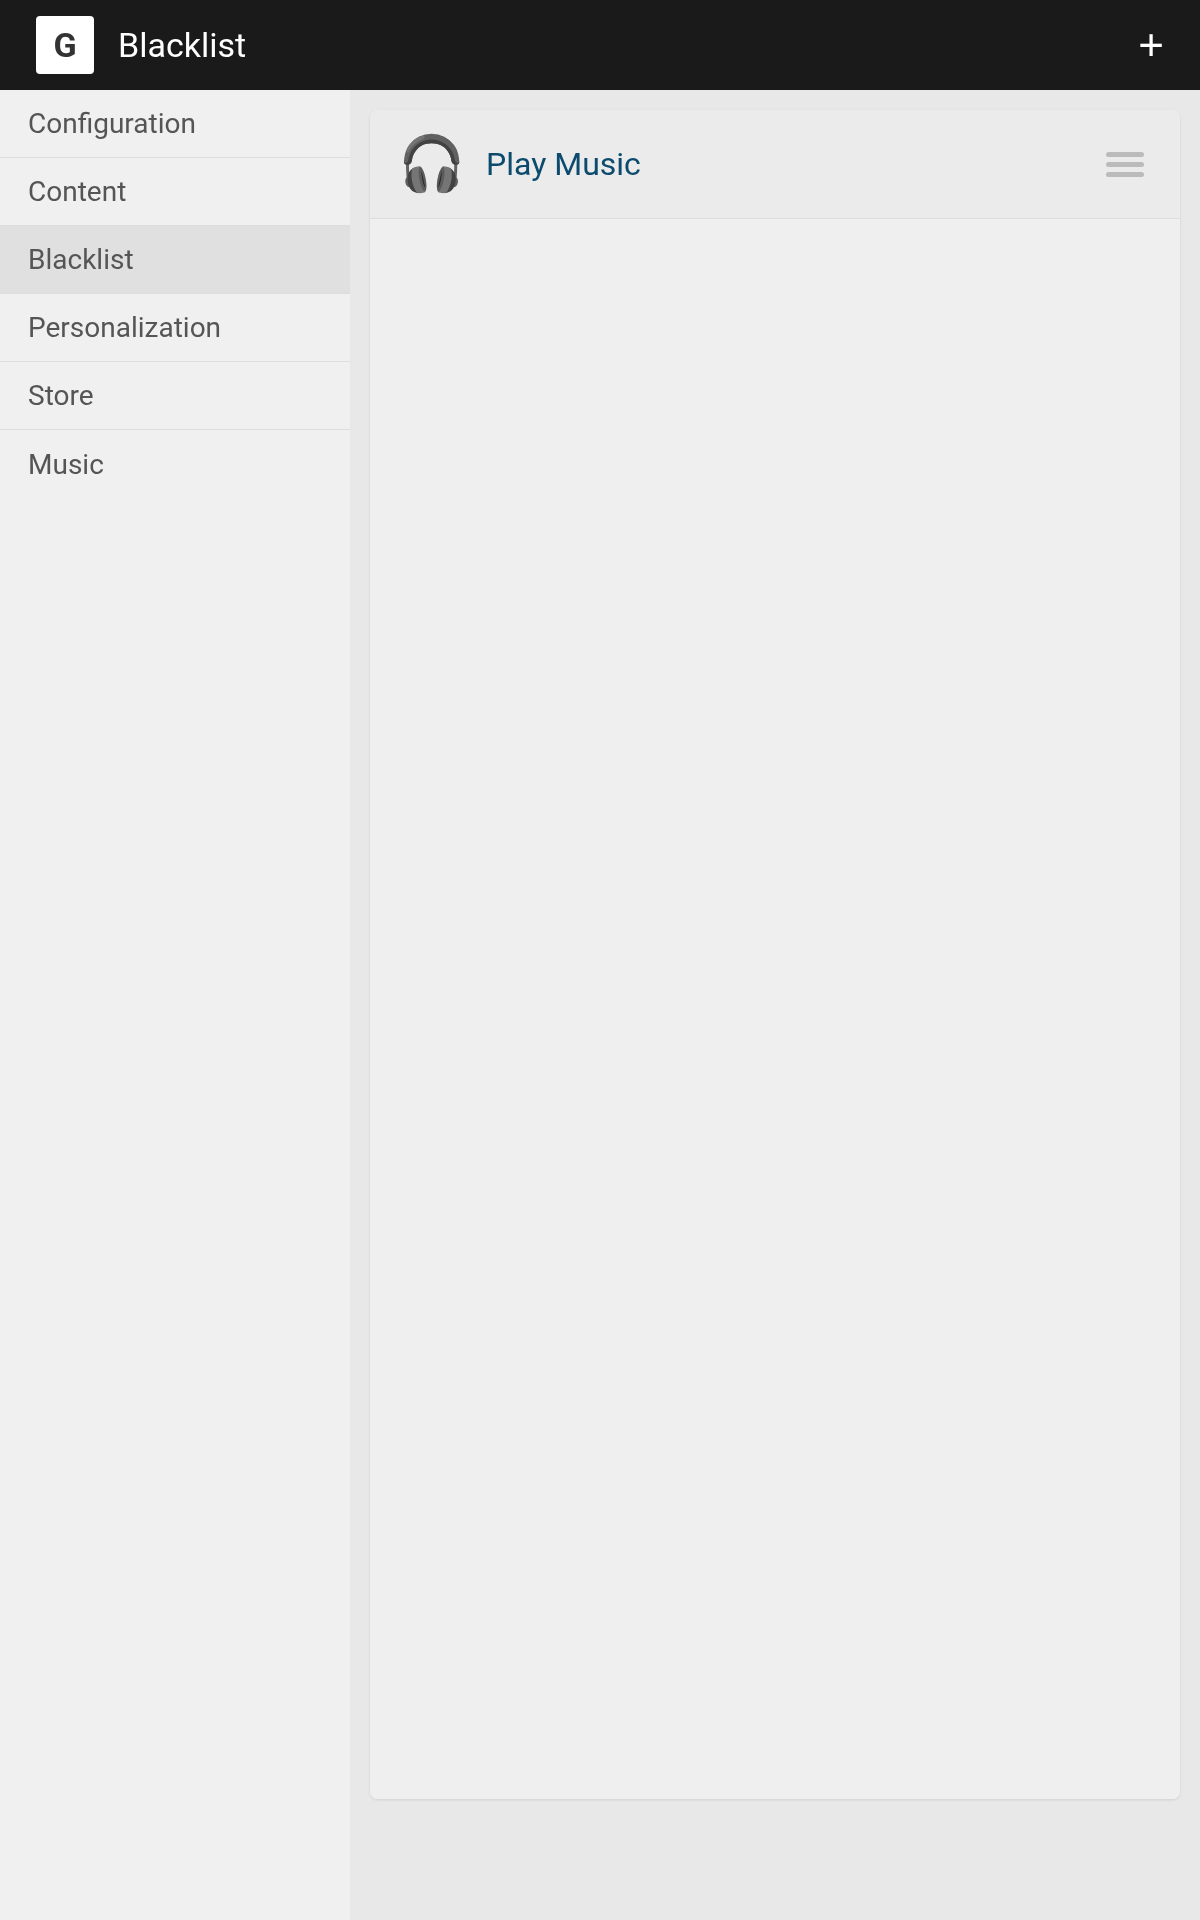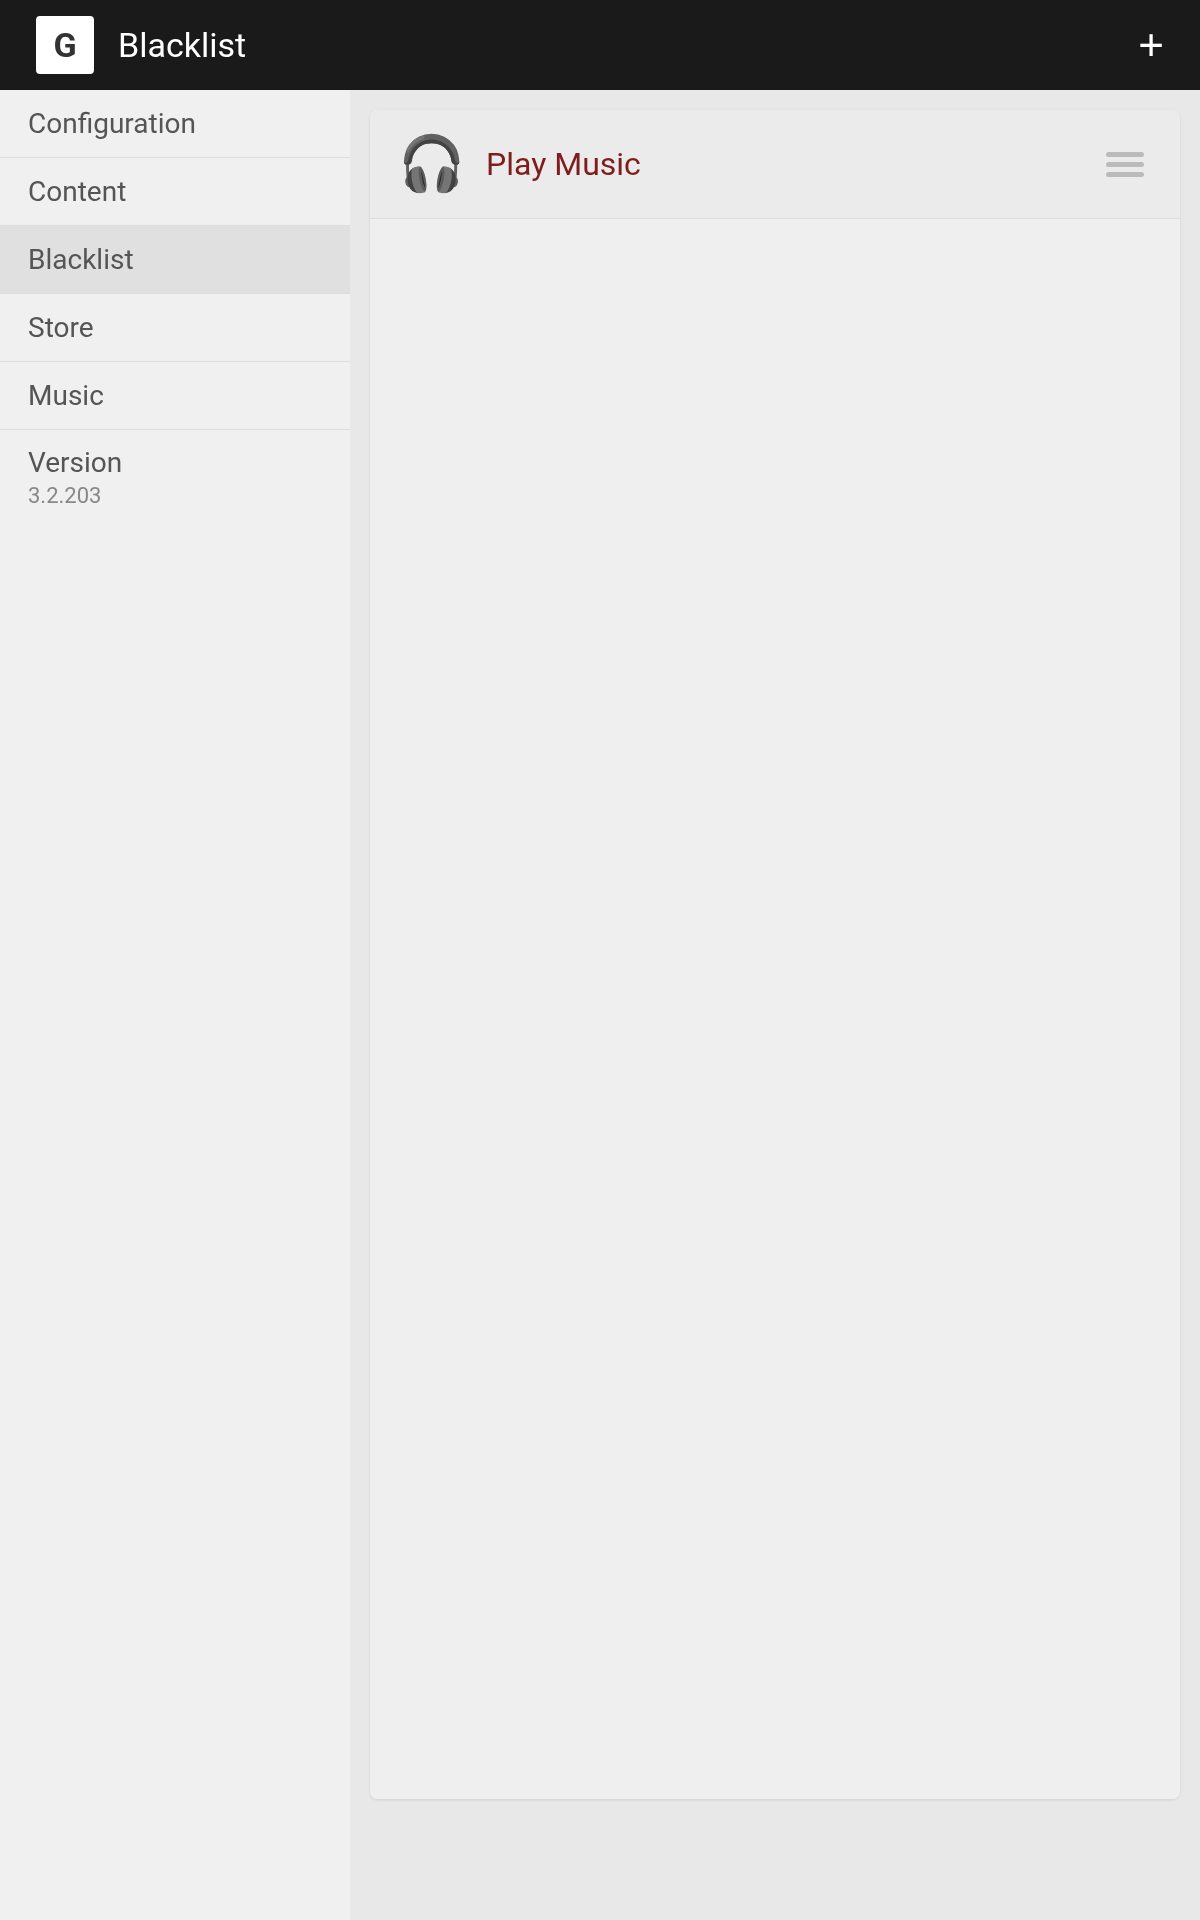--- a/index.html
+++ b/index.html
@@ -150,21 +150,21 @@
       width: 68px;
       height: 68px;
       font-size: 52px;
       display: flex;
       align-items: center;
       justify-content: center;
     }
 
     .app-name {
       font-size: 32px;
-      color: #7f1d1d;
+      color: #0c4a6e;
       font-weight: 400;
     }
 
     .drag-handle {
       display: flex;
       flex-direction: column;
       gap: 5px;
       padding: 8px;
     }
 
@@ -207,30 +207,29 @@
     <div class="sidebar-item">
       <span class="sidebar-item-label">Configuration</span>
     </div>
     <div class="sidebar-item">
       <span class="sidebar-item-label">Content</span>
     </div>
     <div class="sidebar-item active">
       <span class="sidebar-item-label">Blacklist</span>
     </div>
     <div class="sidebar-item">
+      <span class="sidebar-item-label">Personalization</span>
+    </div>
+    <div class="sidebar-item">
       <span class="sidebar-item-label">Store</span>
     </div>
     <div class="sidebar-item">
       <span class="sidebar-item-label">Music</span>
     </div>
 
-    <div class="sidebar-item sidebar-version">
-      <span class="sidebar-item-label">Version</span>
-      <span class="sidebar-version-number">3.2.203</span>
-    </div>
 
   </nav>
 
   <main class="content-area">
 
     <div class="app-card">
 
       <div class="app-card-header">
         <div class="app-card-header-left">
           <div class="app-icon headphones-icon">

